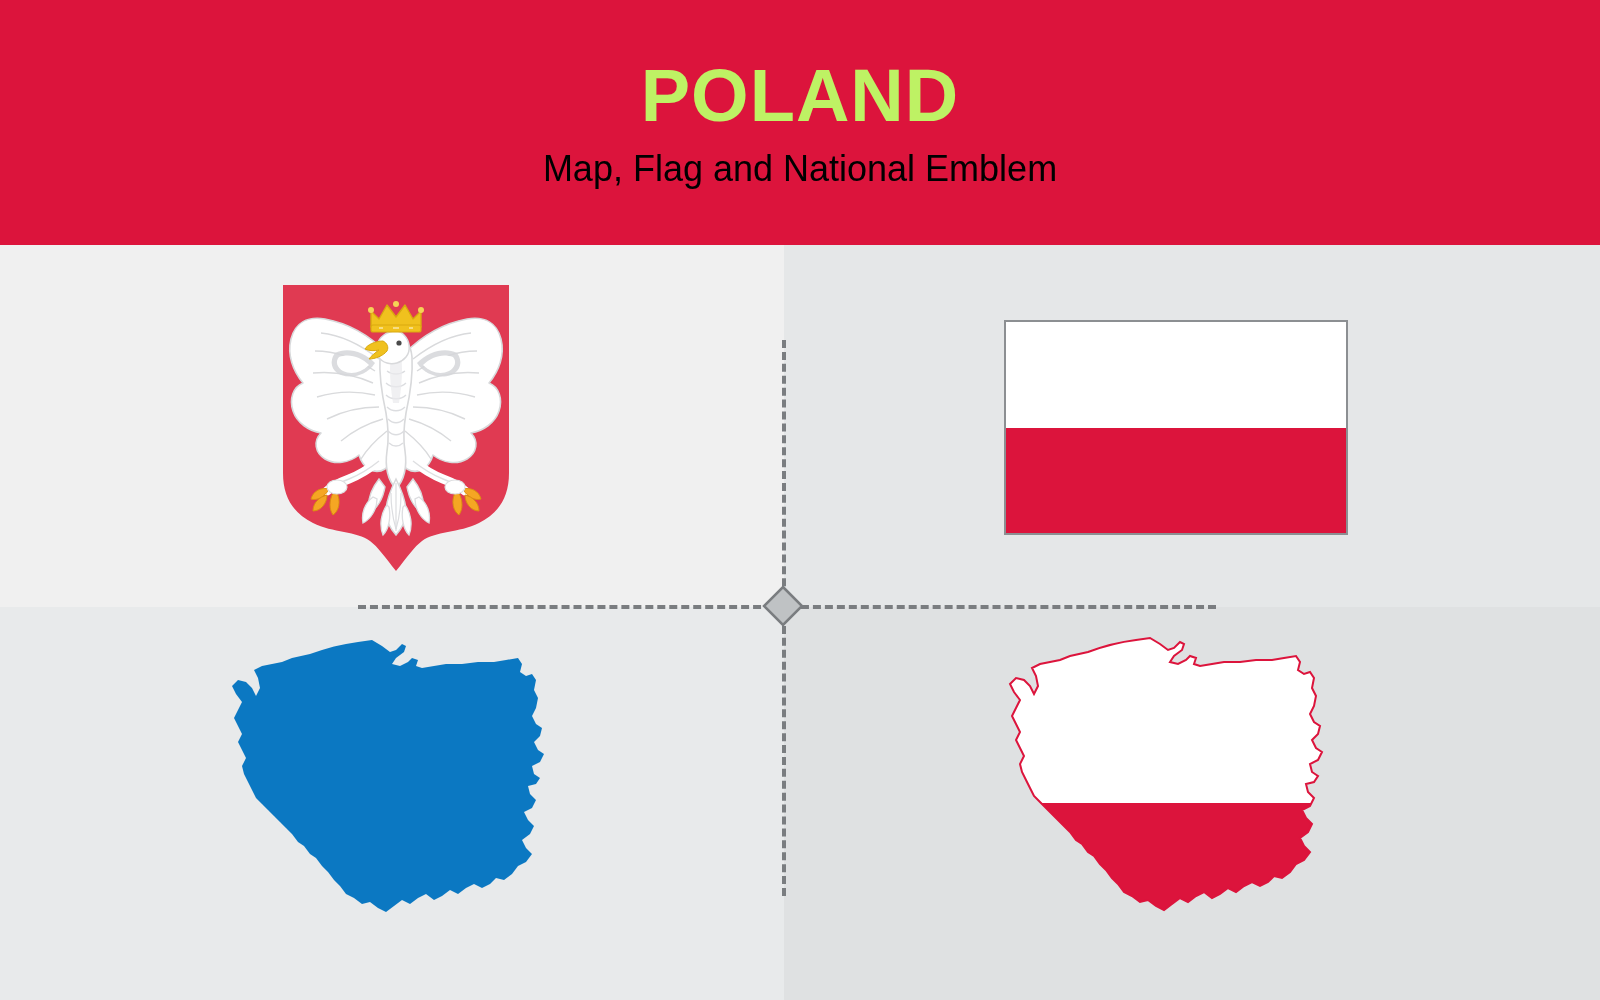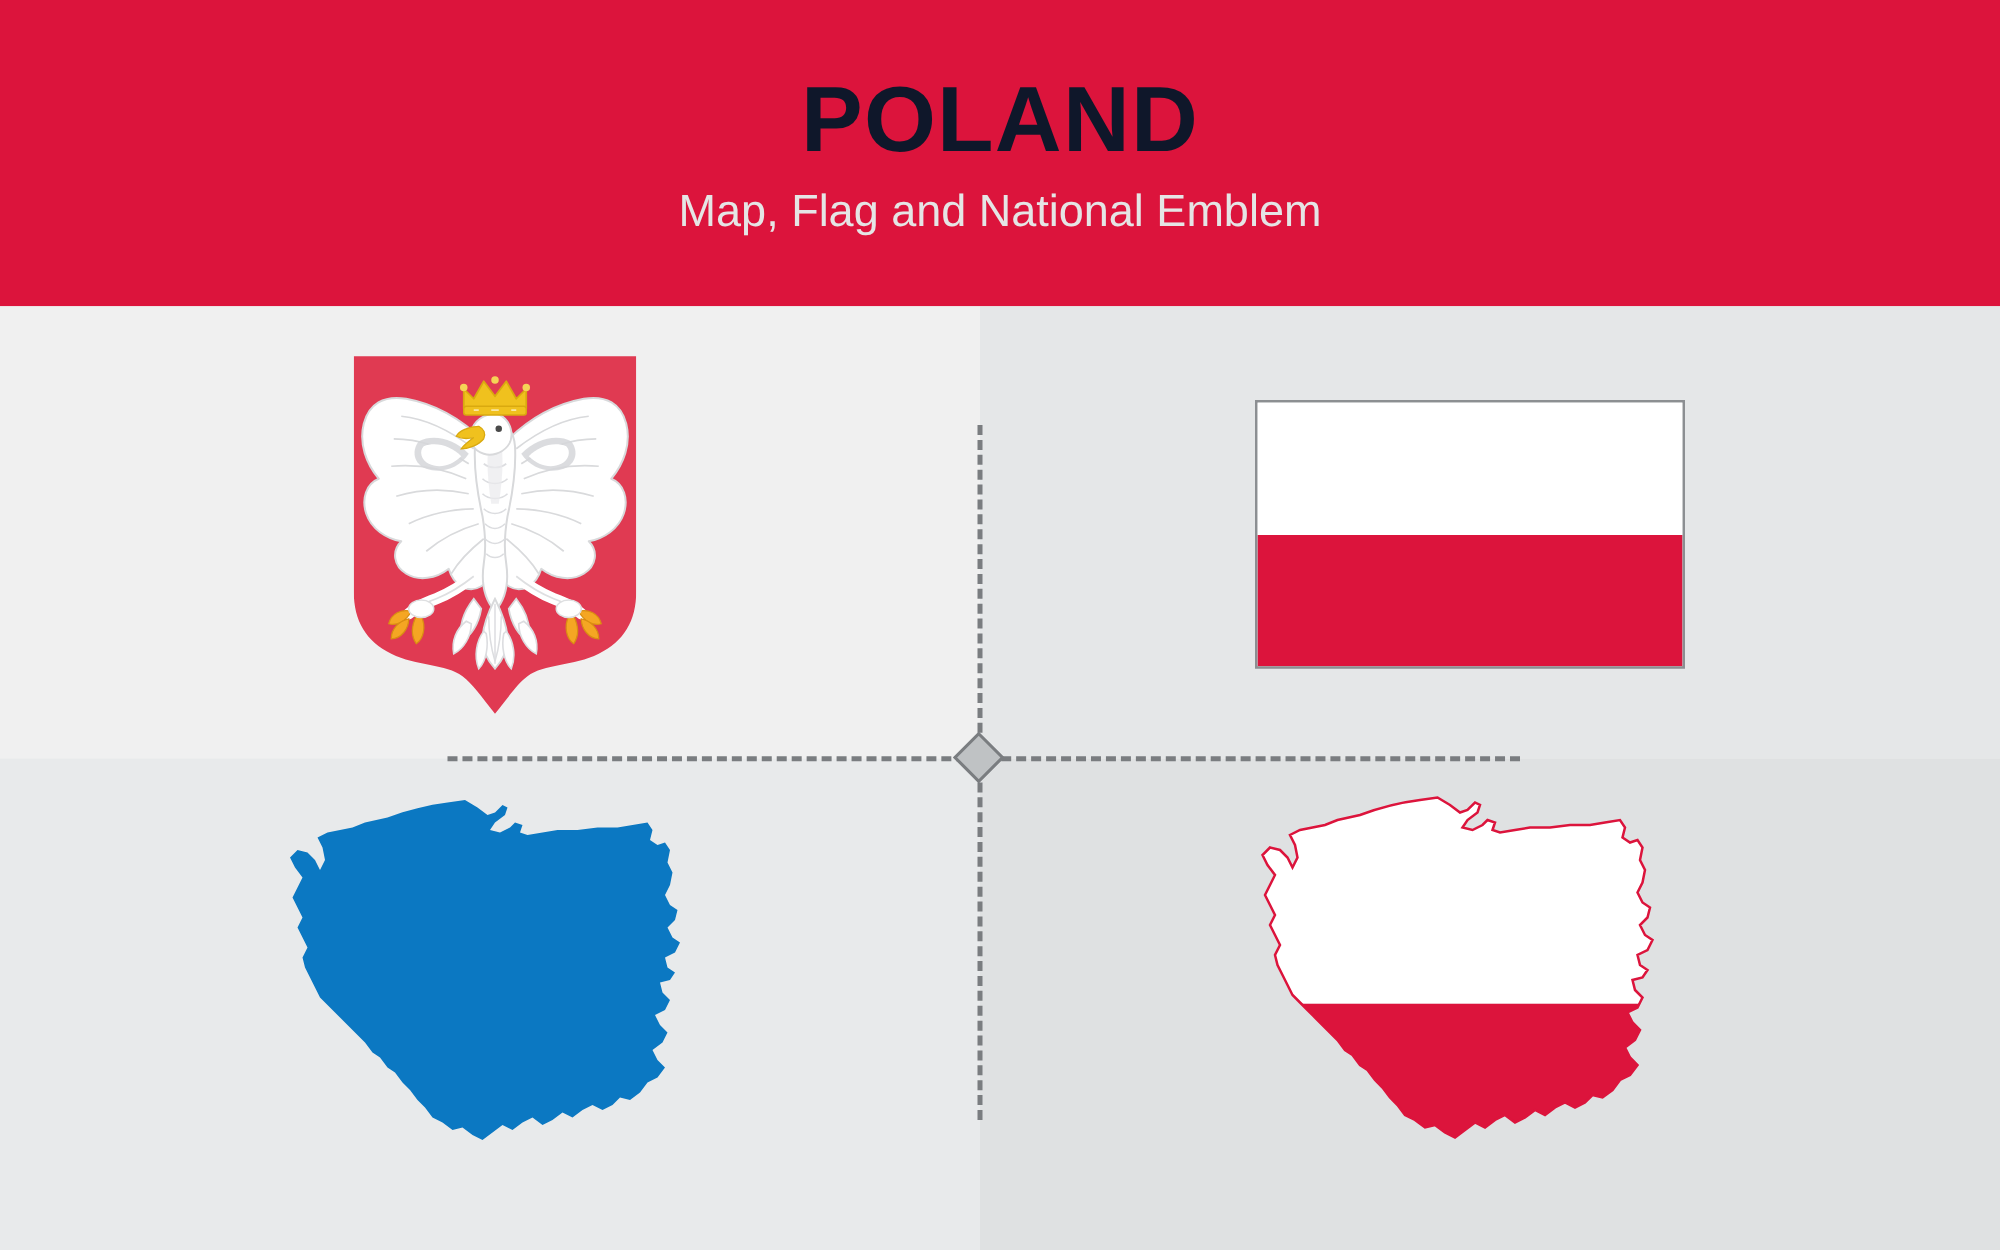--- a/index.html
+++ b/index.html
@@ -22,30 +22,30 @@
     left: 0; top: 0;
     width: 1600px;
     height: 245px;
     background: #dc143c;
     display: flex;
     flex-direction: column;
     align-items: center;
     justify-content: center;
   }
   .banner-title {
-    color: #0f172a;
+    color: #bef264;
     font-size: 74px;
     font-weight: bold;
     letter-spacing: 1px;
     line-height: 1.05;
     margin: 0;
     padding: 0;
   }
   .banner-subtitle {
-    color: #e5e5e5;
+    color: #000000;
     font-size: 36px;
     font-weight: normal;
     line-height: 1.1;
     margin: 14px 0 0 0;
     text-align: center;
   }
 
   
   .quad {
     position: absolute;

